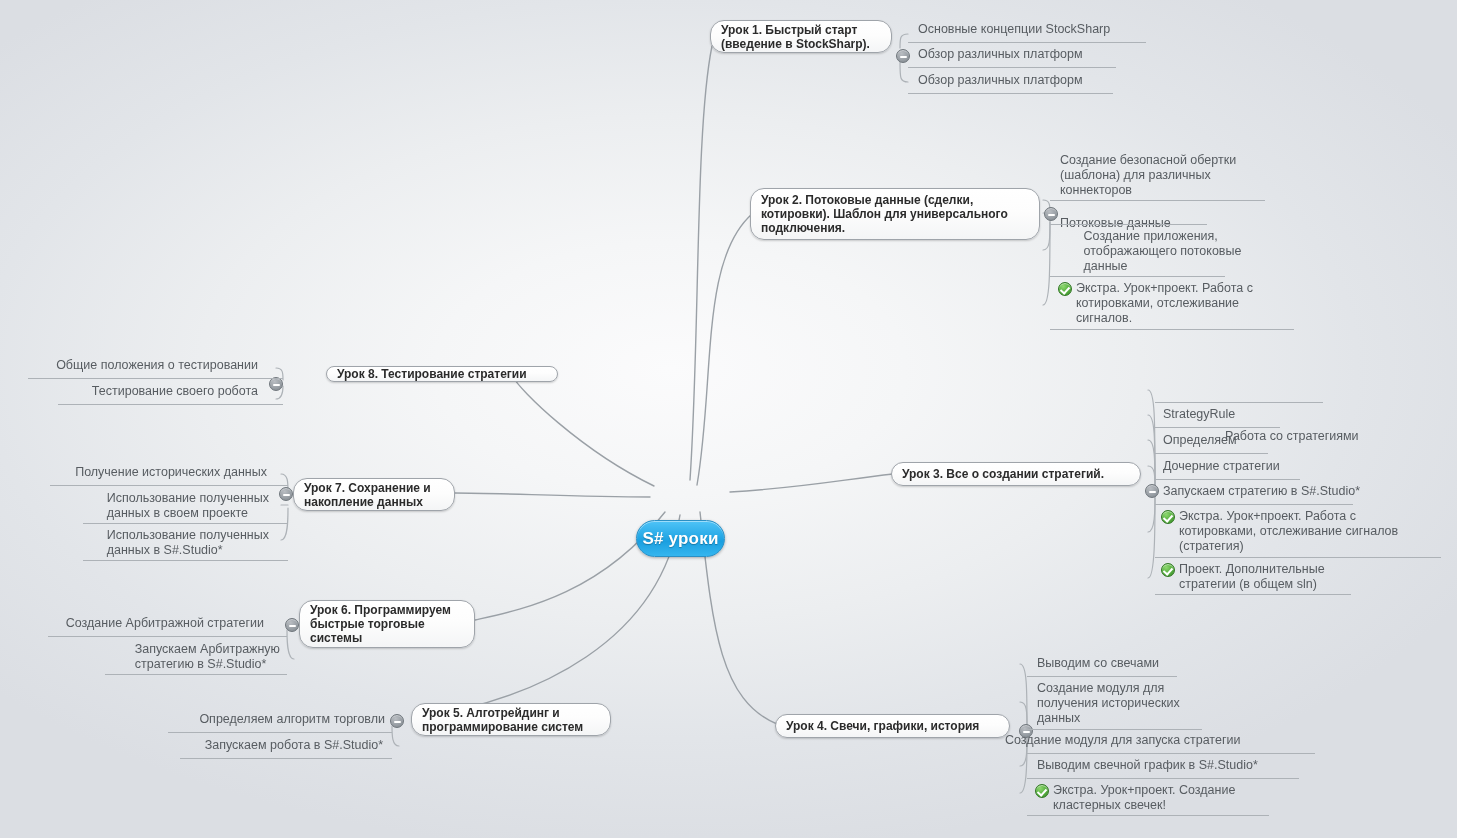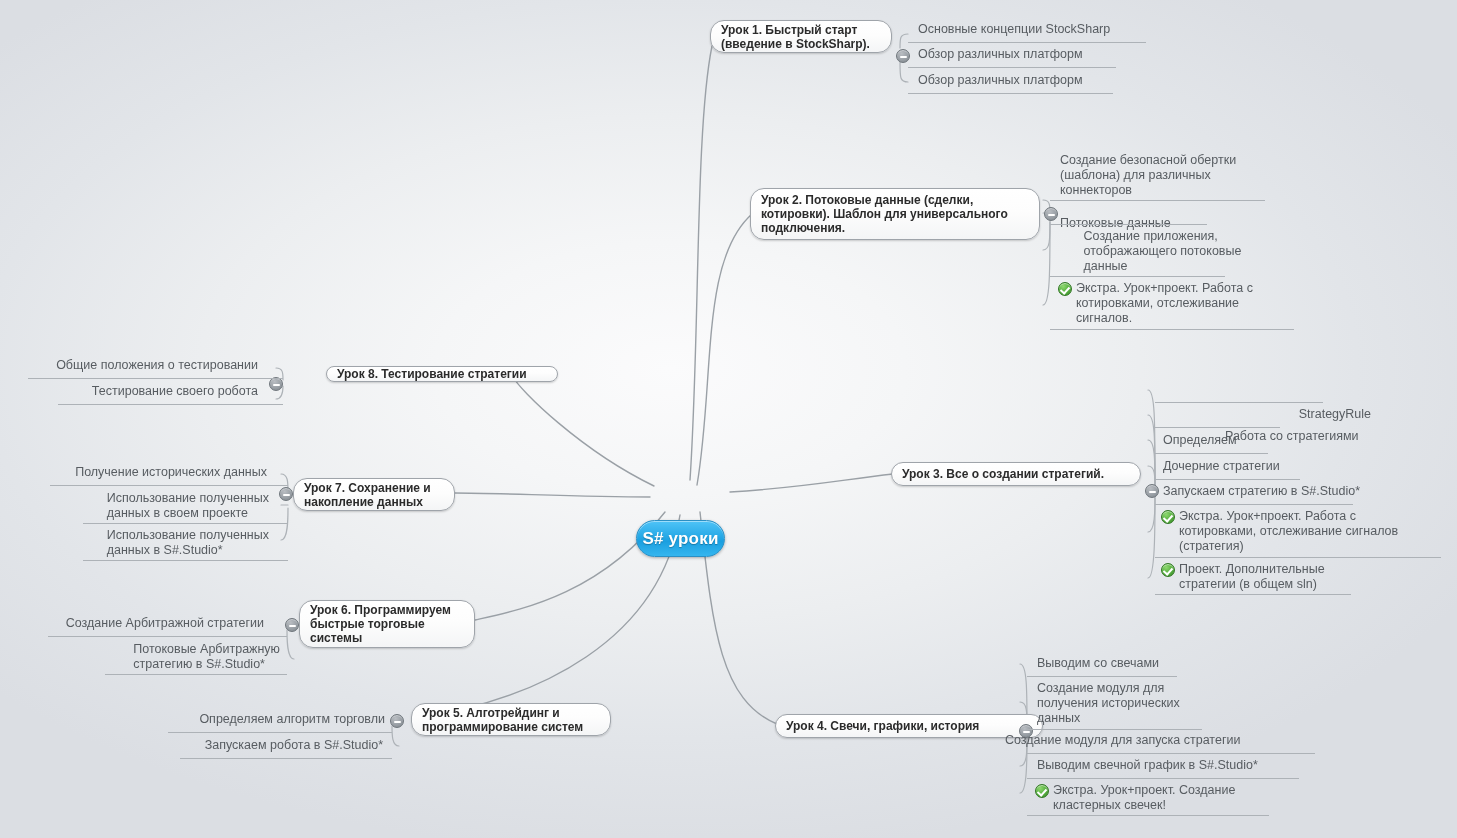--- a/index.html
+++ b/index.html
@@ -228,21 +228,21 @@
   <div class="lesson" style="left:891px; top:462px; width:250px; height:24px;">
     <span>Урок 3. Все о создании стратегий.</span>
   </div>
   <div class="toggle" style="left:1145px; top:484px;"></div>
 
   <div class="leaf right" style="left:1225px; top:382px; width:200px;margin-top:47px;">
     <span class="txt">Работа со стратегиями</span>
   </div>
   <div class="underline" style="left:1155px; top:402px; width:168px;"></div>
 
-  <div class="leaf right" style="left:1191px; top:407px; width:180px;justify-content:flex-end;">
+  <div class="leaf right" style="left:1163px; top:407px; width:180px;">
     <span class="txt">StrategyRule</span>
   </div>
   <div class="underline" style="left:1155px; top:427px; width:125px;"></div>
 
   <div class="leaf right" style="left:1163px; top:433px; width:180px;">
     <span class="txt">Определяем</span>
   </div>
   <div class="underline" style="left:1155px; top:453px; width:113px;"></div>
 
   <div class="leaf right" style="left:1163px; top:459px; width:180px;">
@@ -263,21 +263,21 @@
   </div>
   <div class="underline" style="left:1155px; top:557px; width:286px;"></div>
 
   <div class="leaf right" style="left:1161px; top:562px; width:200px;">
     <span class="chk"></span>
     <span class="txt">Проект. Дополнительные
 стратегии (в общем sln)</span>
   </div>
   <div class="underline" style="left:1155px; top:594px; width:196px;"></div>
 
-  <div class="lesson" style="left:775px; top:714px; width:268px; height:24px;">
+  <div class="lesson" style="left:775px; top:714px; width:235px; height:24px;">
     <span>Урок 4. Свечи, графики, история</span>
   </div>
   <div class="toggle" style="left:1019px; top:724px;"></div>
 
   <div class="leaf right" style="left:1037px; top:656px; width:200px;">
     <span class="txt">Выводим со свечами</span>
   </div>
   <div class="underline" style="left:1027px; top:676px; width:150px;"></div>
 
   <div class="leaf right" style="left:1037px; top:681px; width:180px;">
@@ -326,21 +326,21 @@
 системы</span>
   </div>
   <div class="toggle" style="left:285px; top:618px;"></div>
 
   <div class="leaf left" style="left:34px; top:616px; width:230px;">
     <span class="txt">Создание Арбитражной стратегии</span>
   </div>
   <div class="underline" style="left:48px; top:636px; width:239px;"></div>
 
   <div class="leaf left" style="left:105px; top:642px; width:175px;">
-    <span class="txt">Потоковые Арбитражную
+    <span class="txt">Запускаем Арбитражную
 стратегию в S#.Studio*</span>
   </div>
   <div class="underline" style="left:105px; top:674px; width:182px;"></div>
 
   <div class="lesson" style="left:293px; top:478px; width:162px; height:33px;">
     <span>Урок 7. Сохранение и
 накопление данных</span>
   </div>
   <div class="toggle" style="left:279px; top:487px;"></div>
 

